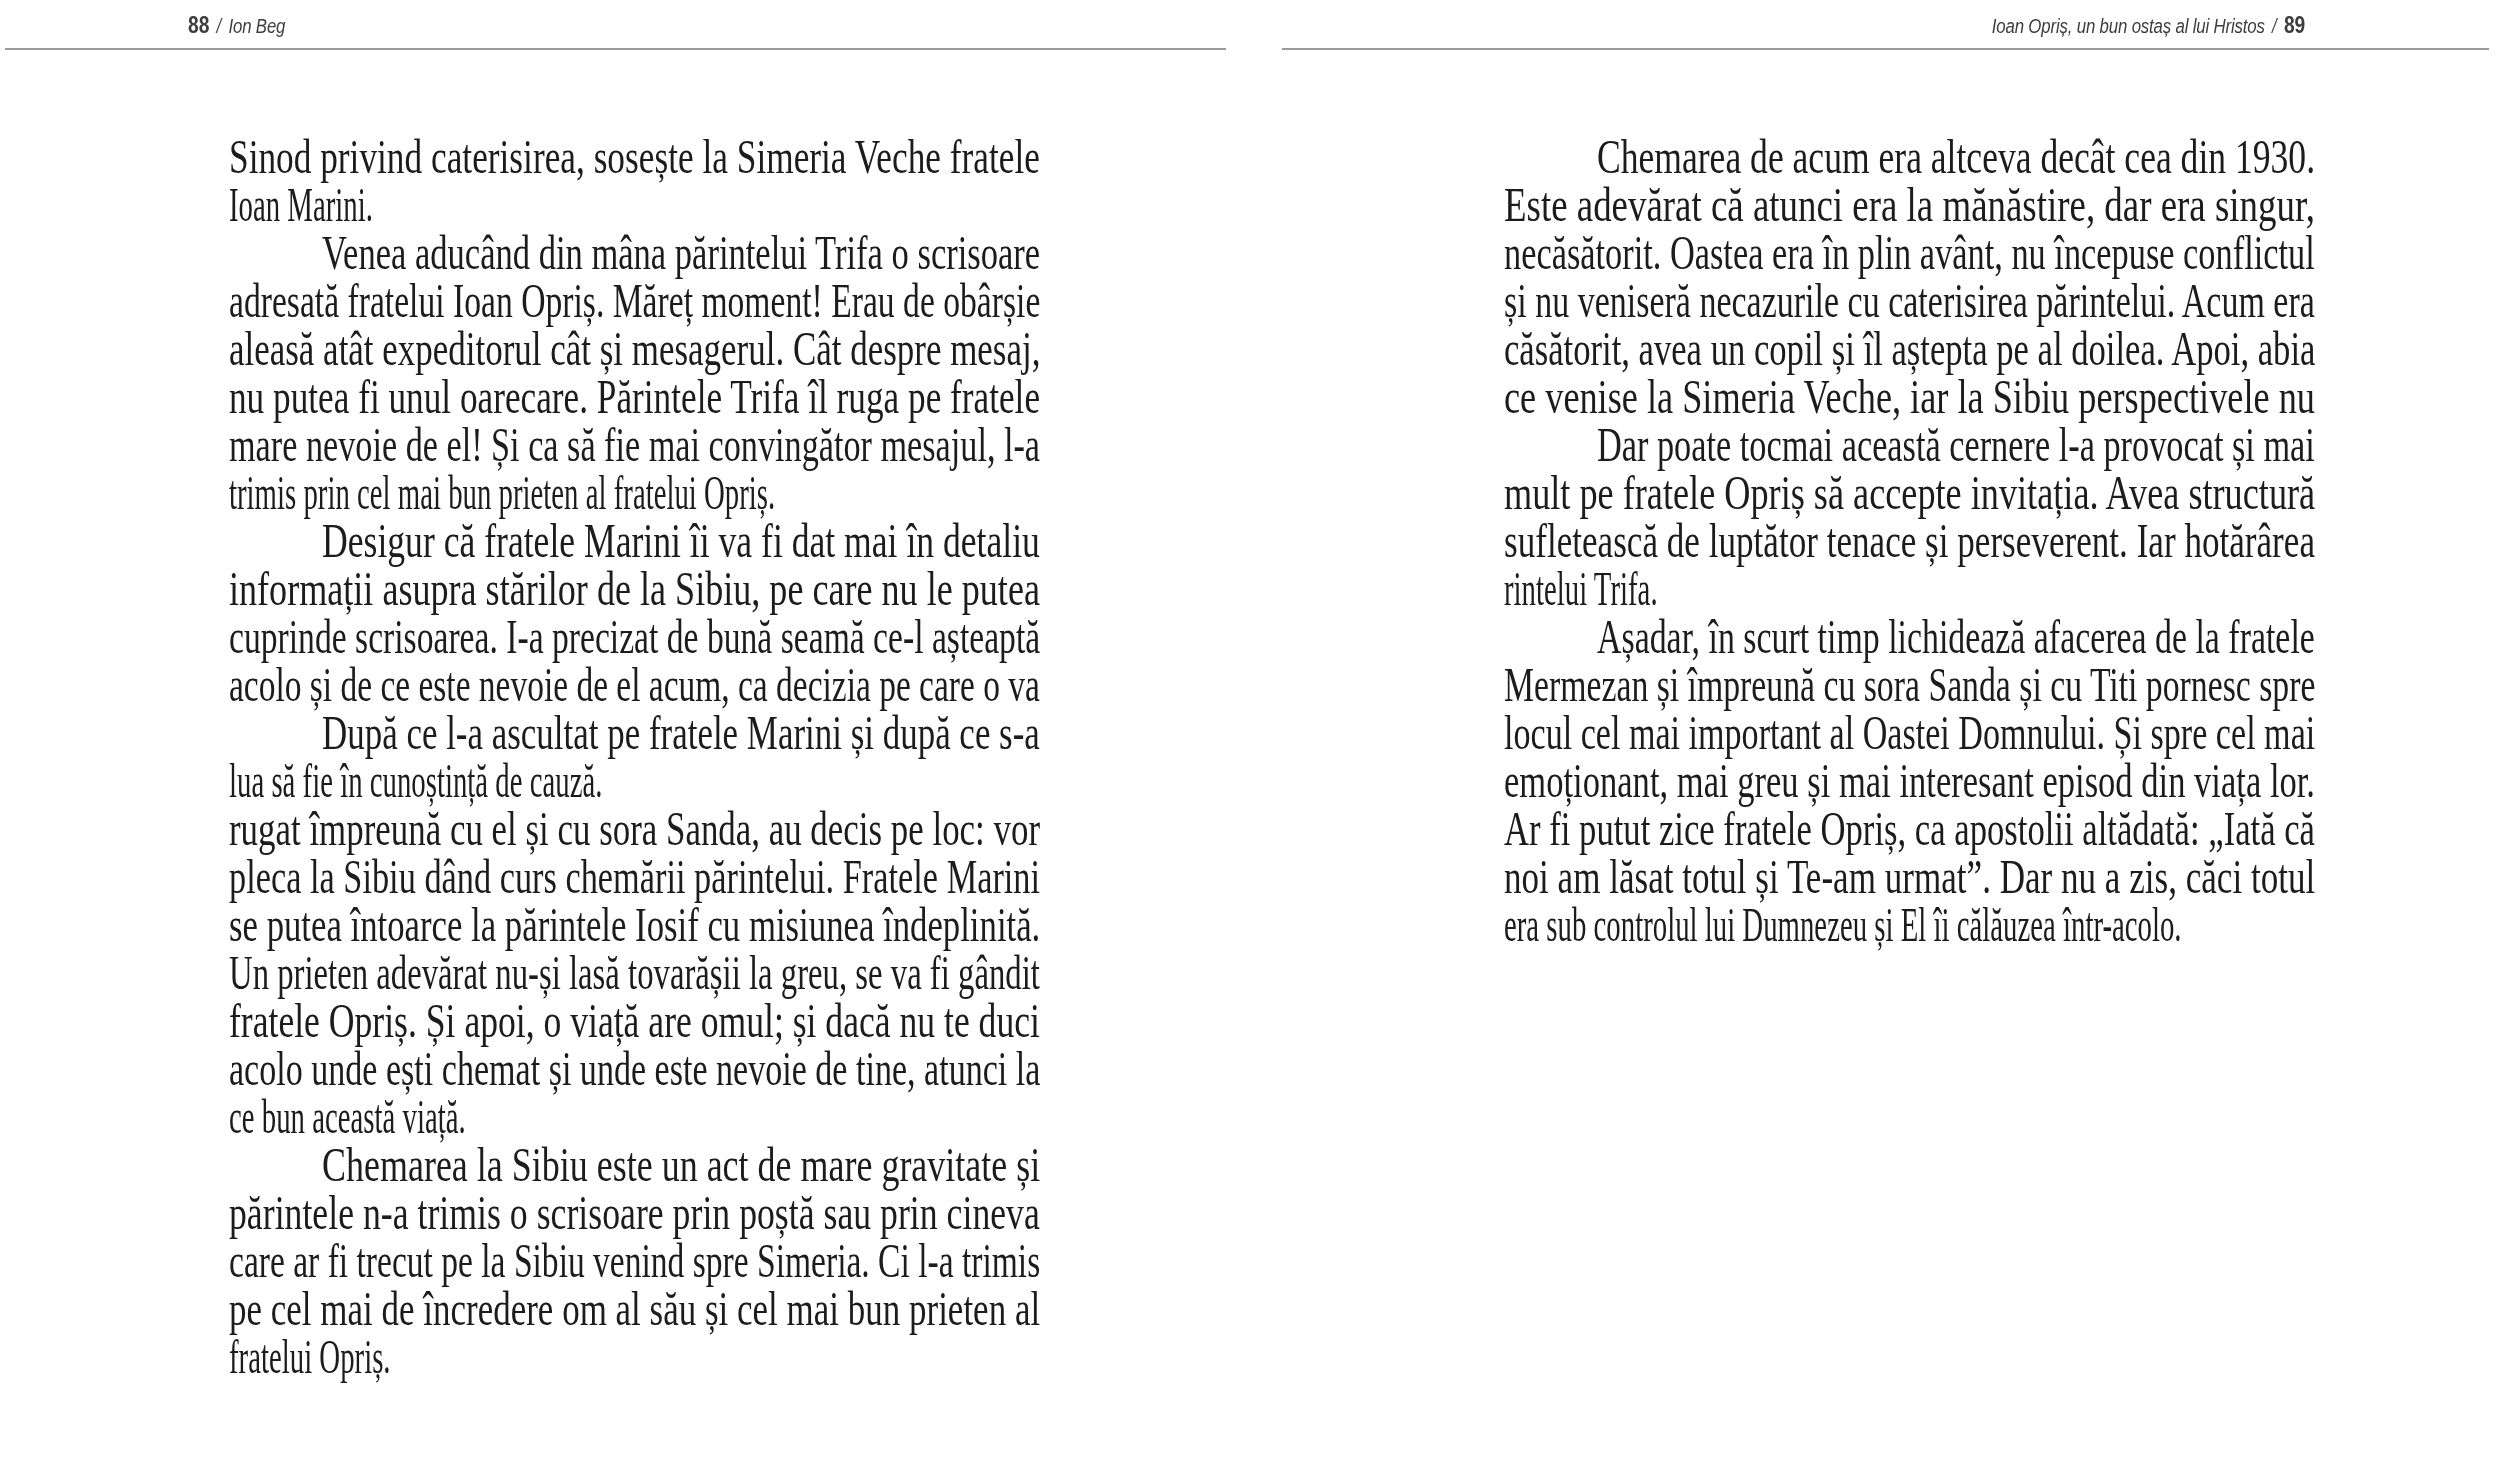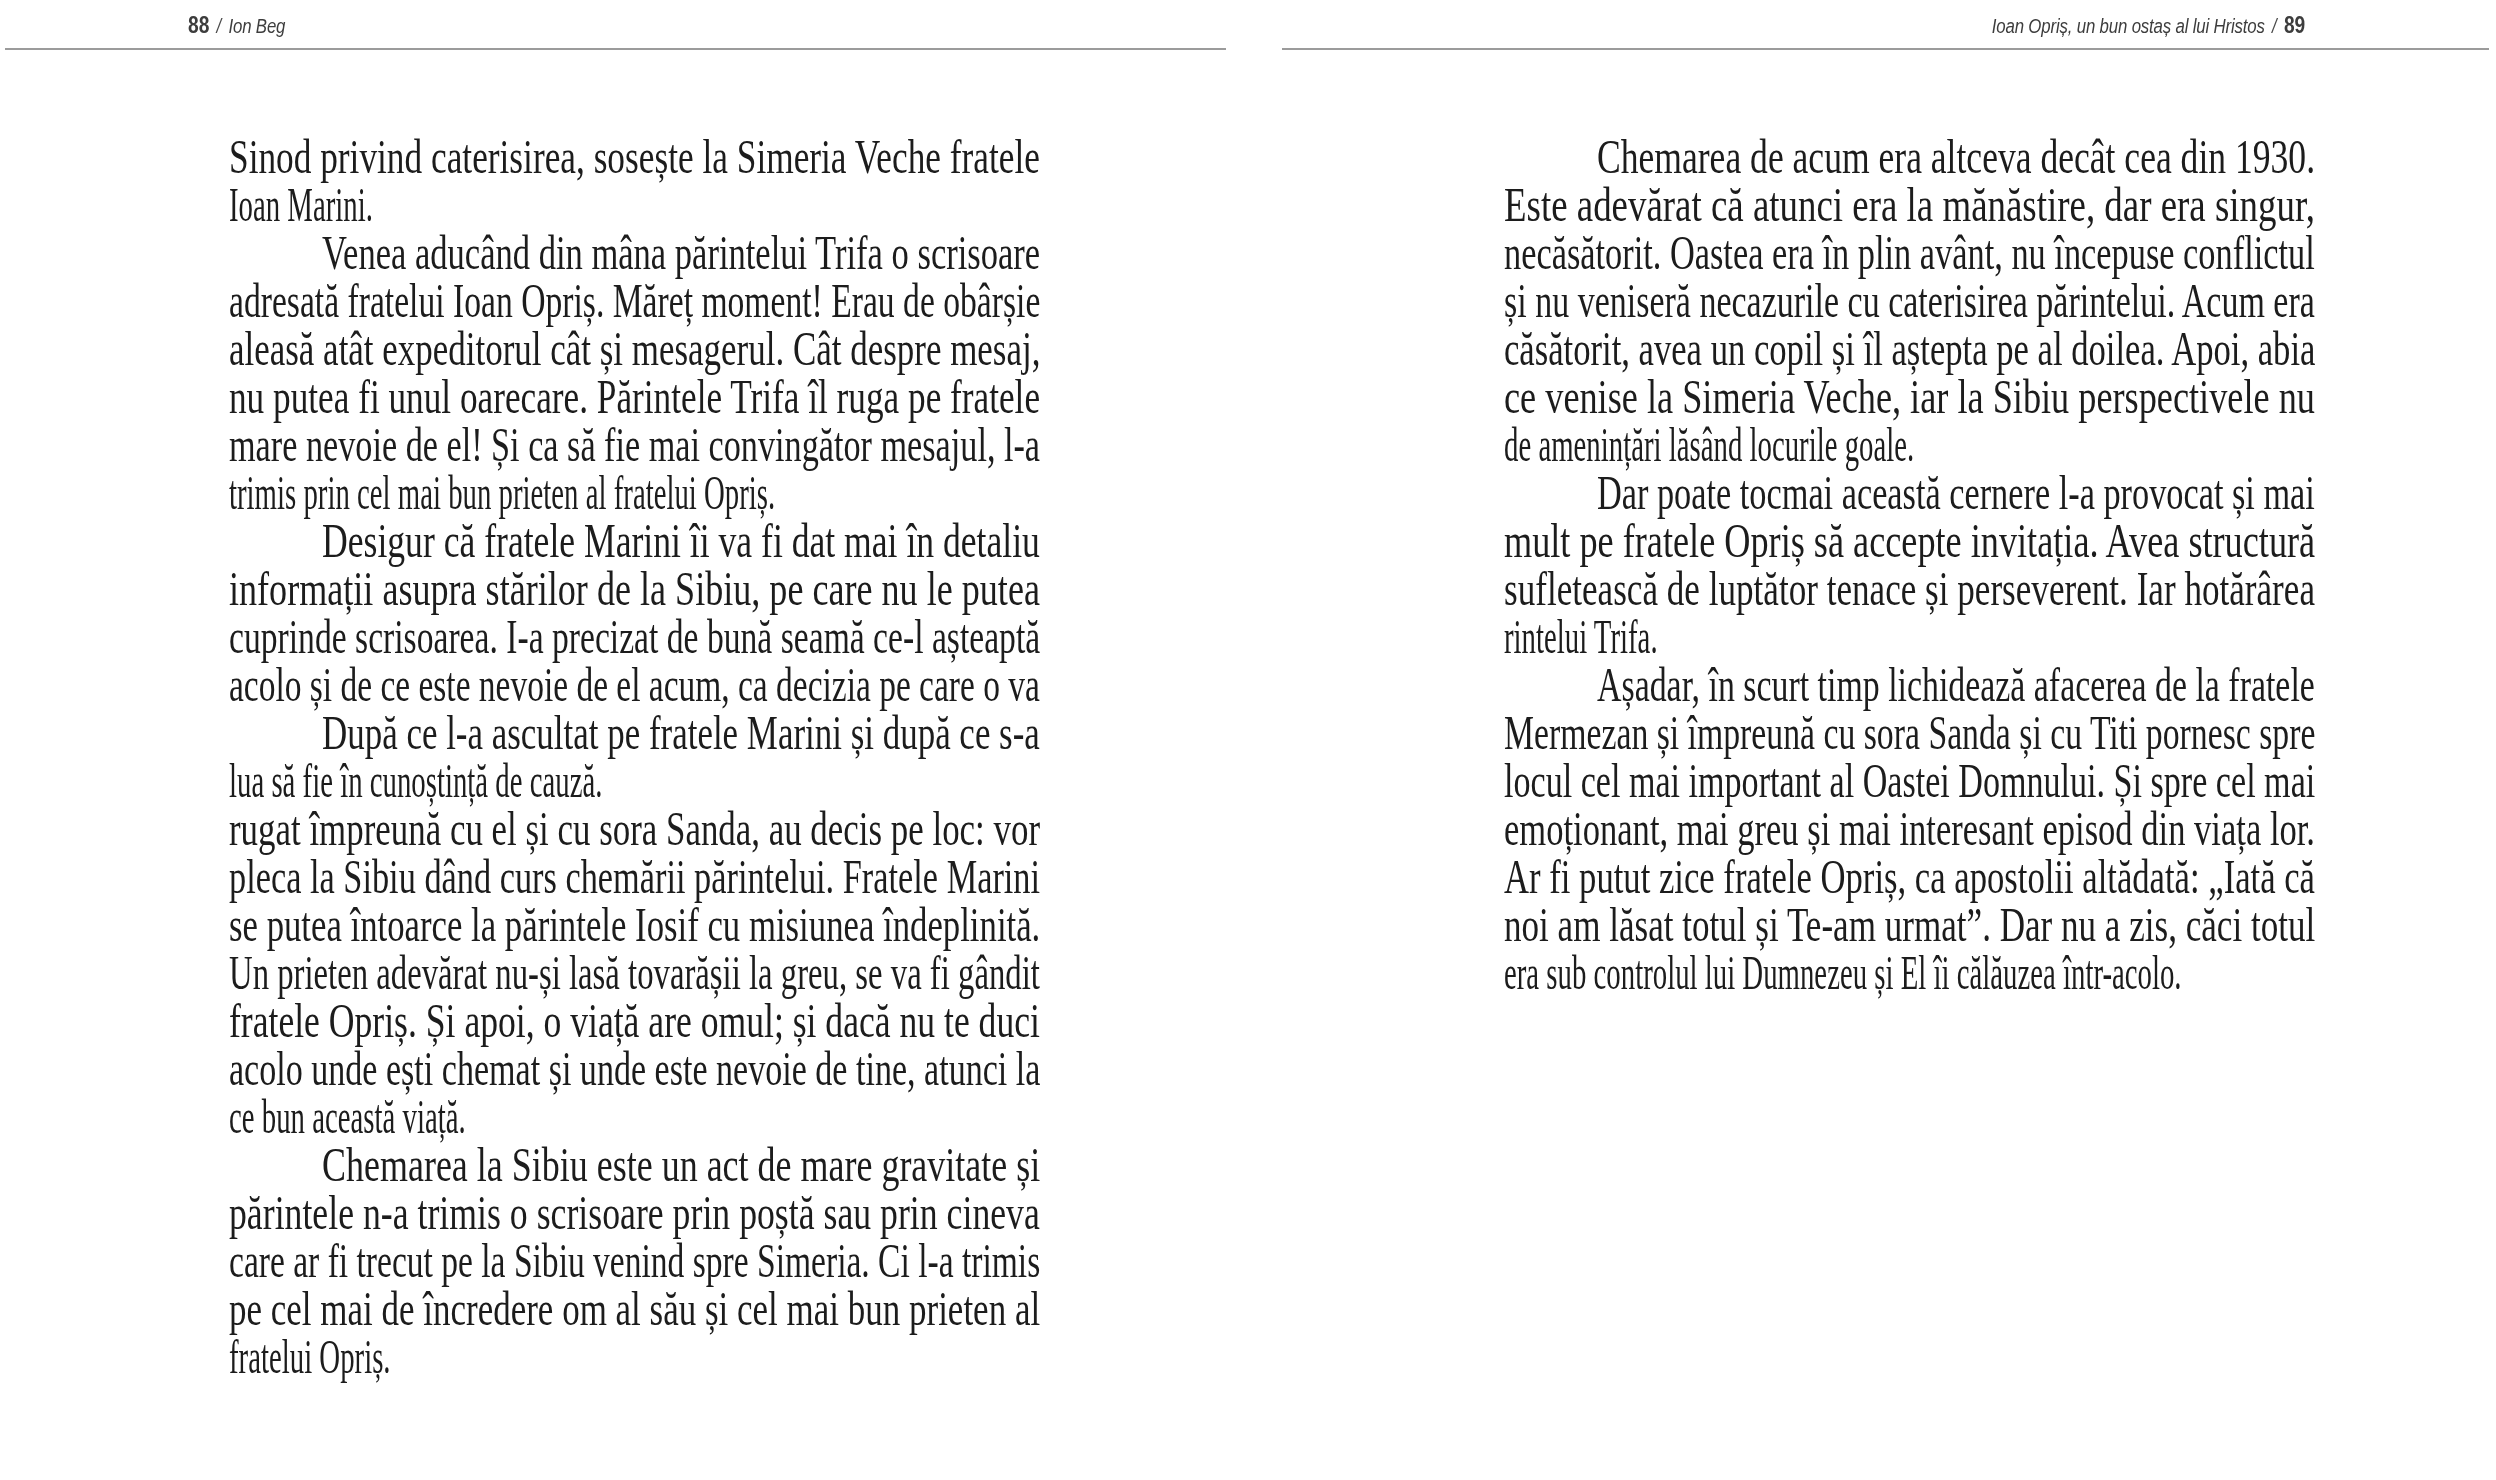--- a/index.html
+++ b/index.html
@@ -199,23 +199,20 @@
       <div class="line">
         <span style="left: 0px; transform: scaleX(0.708298);">și nu veniseră necazurile cu caterisirea părintelui. Acum era</span>
       </div>
       <div class="line">
         <span style="left: 0px; transform: scaleX(0.721254);">căsătorit, avea un copil și îl aștepta pe al doilea. Apoi, abia</span>
       </div>
       <div class="line">
         <span style="left: 0px; transform: scaleX(0.755474);">ce venise la Simeria Veche, iar la Sibiu perspectivele nu</span>
       </div>
       <div class="line">
-        <span style="left: 0px; transform: scaleX(0.6);">de amenințări lăsând locurile goale.</span>
-      </div>
-      <div class="line">
         <span style="left: 93px; transform: scaleX(0.714425);">Dar poate tocmai această cernere l-a provocat și mai</span>
       </div>
       <div class="line">
         <span style="left: 0px; transform: scaleX(0.754786);">mult pe fratele Opriș să accepte invitația. Avea structură</span>
       </div>
       <div class="line">
         <span style="left: 0px; transform: scaleX(0.731449);">sufletească de luptător tenace și perseverent. Iar hotărârea</span>
       </div>
       <div class="line">
         <span style="left: 0px; transform: scaleX(0.6);">rintelui Trifa.</span>

